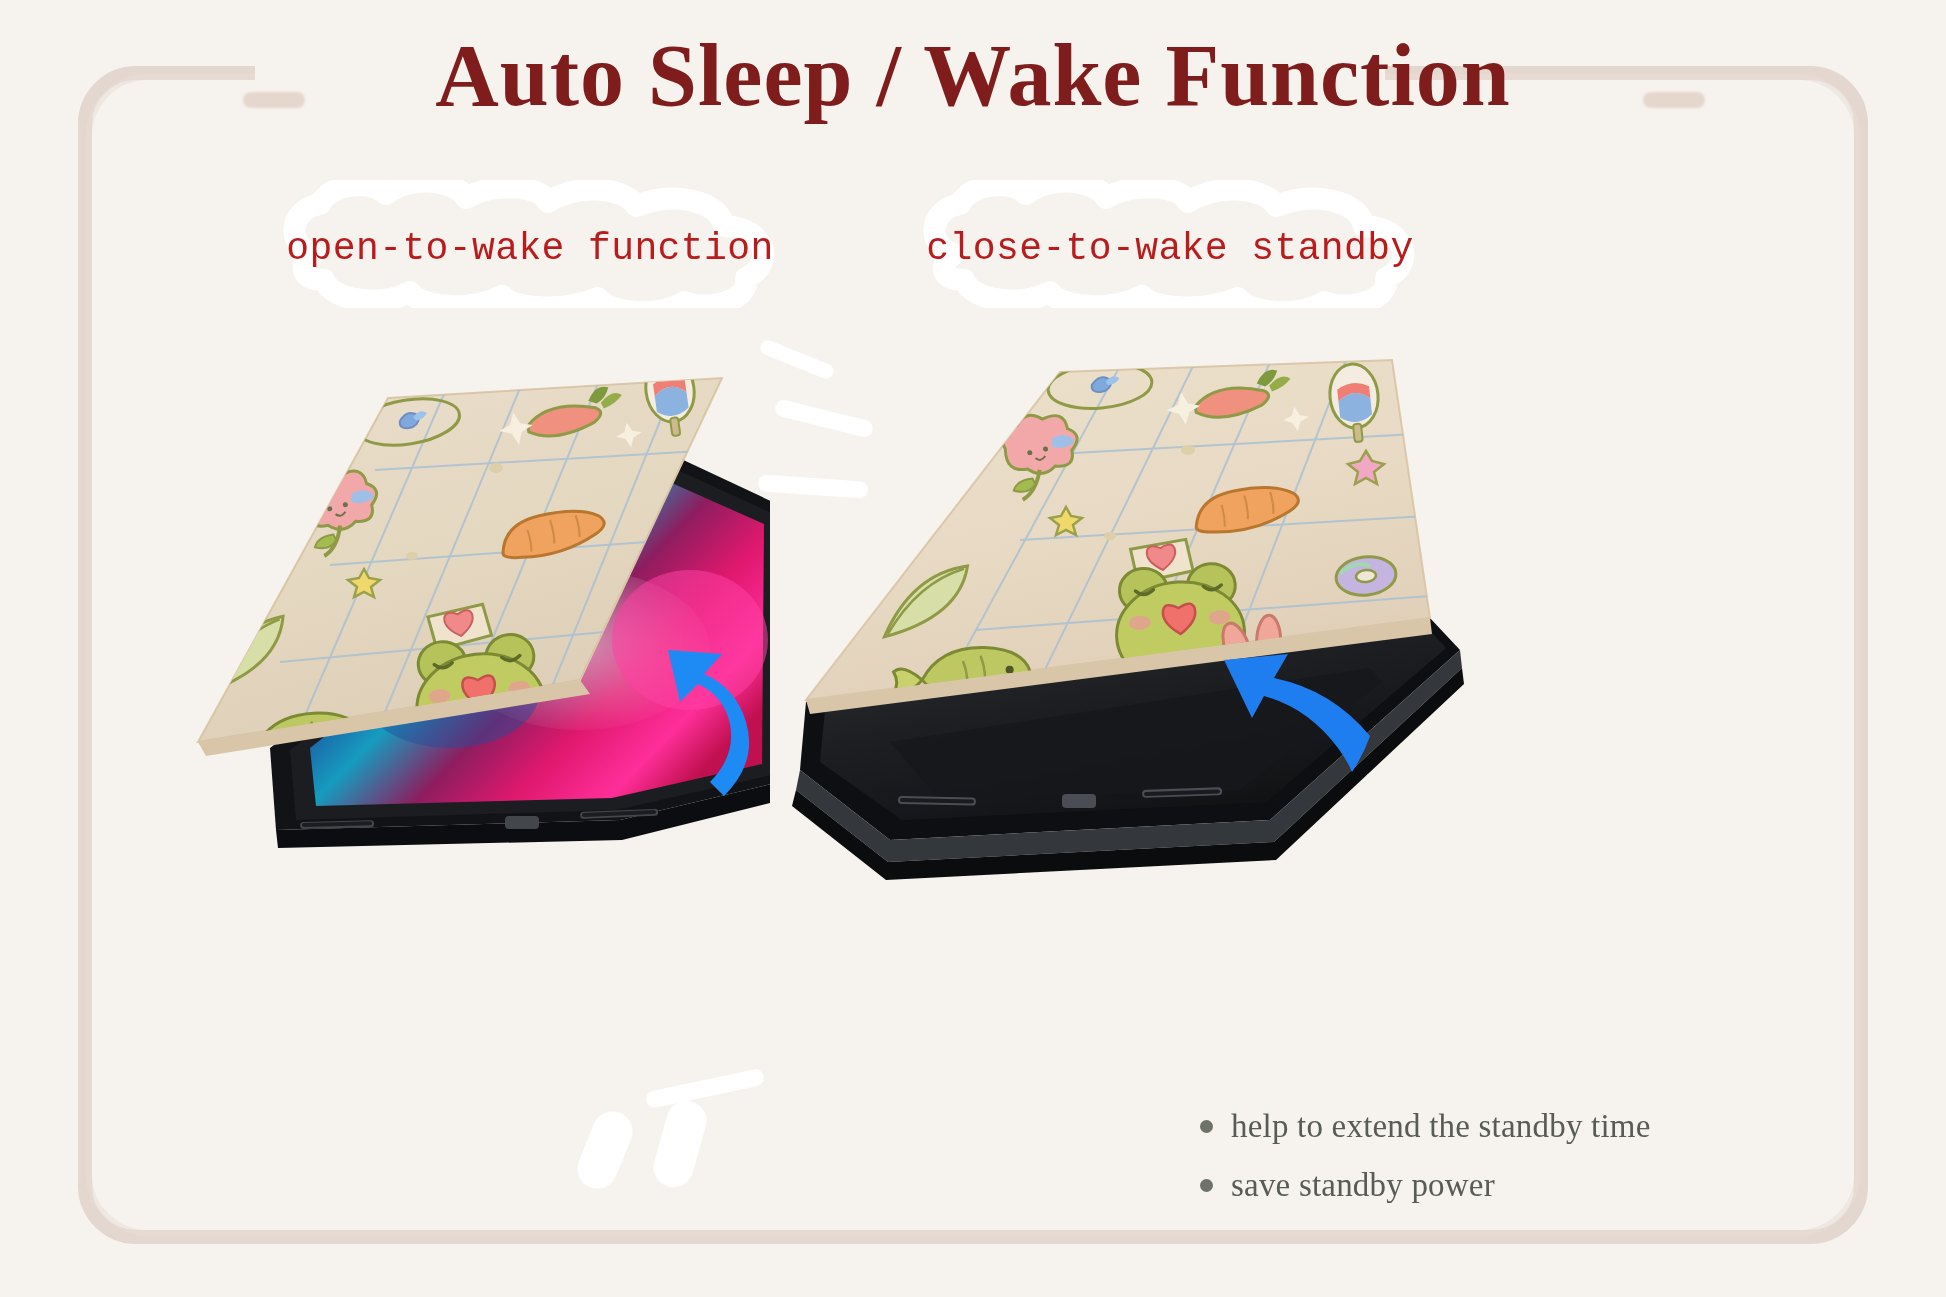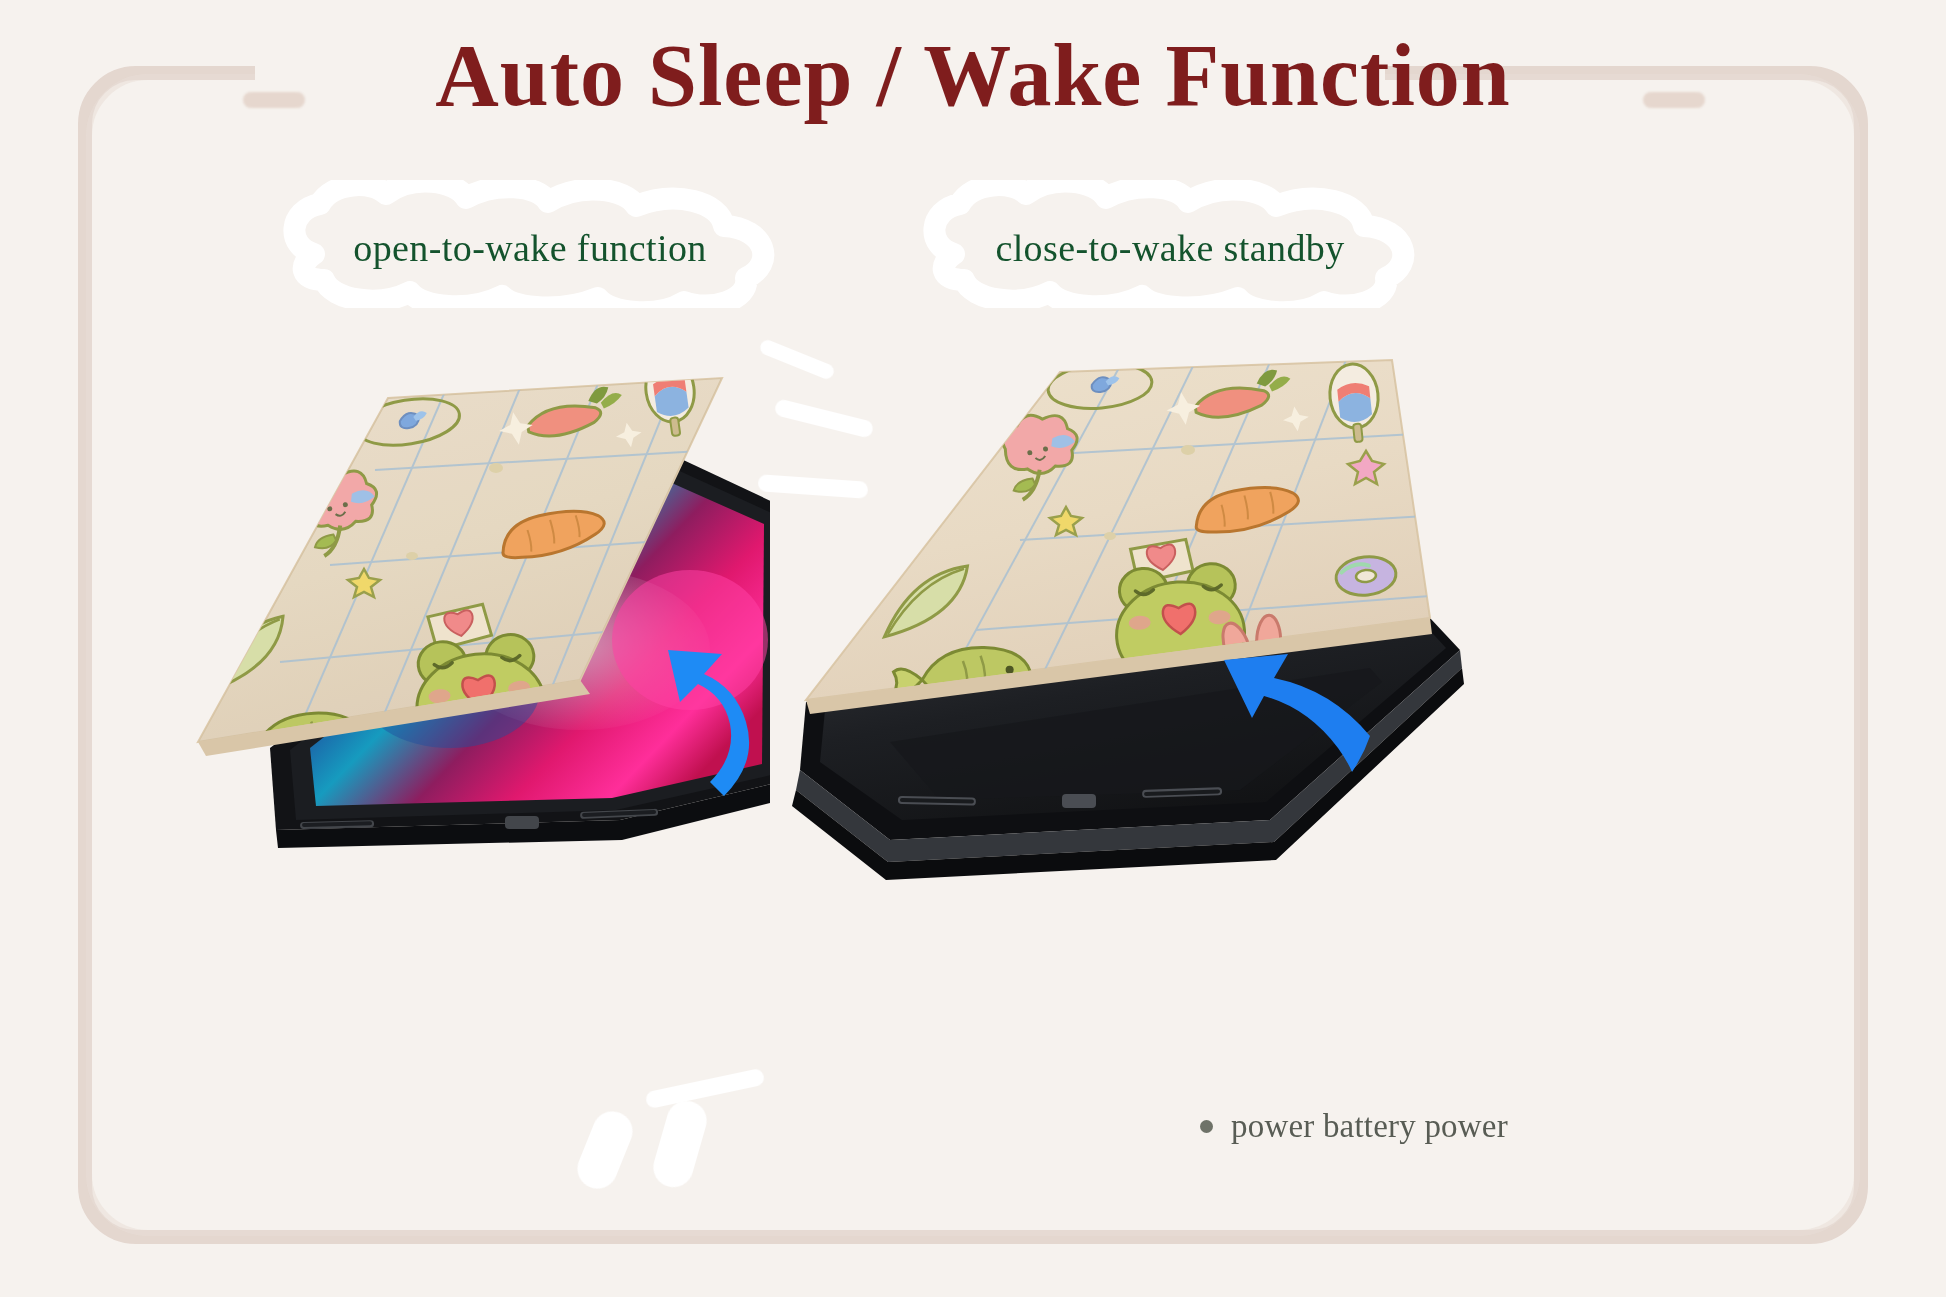--- a/index.html
+++ b/index.html
@@ -87,23 +87,24 @@
 
   .bubble svg { position: absolute; inset: 0; width: 100%; height: 100%; }
 
   .bubble-label {
     position: absolute;
     inset: 0;
     display: flex;
     align-items: center;
     justify-content: center;
     font-size: 38px;
-    color: #14532d;
+    color: #b91c1c;
     letter-spacing: .4px;
     padding-top: 8px;
+    font-family: Liberation Mono, monospace;
   }
 
   
   .panel {
     position: absolute;
     z-index: 3;
   }
   .panel.left  { left: 150px;  top: 350px;  width: 620px; height: 520px; }
   .panel.right { left: 770px;  top: 350px;  width: 700px; height: 540px; }
 
@@ -546,15 +547,19 @@
 <div class="speedline sl1"></div>
 <div class="speedline sl2"></div>
 <div class="speedline sl3"></div>
 <div class="speedline sl4"></div>
 <div class="speedline sl5"></div>
 <div class="speedline sl6"></div>
 
 <div class="bullets">
   <div class="bullet-row">
     <span class="bullet-dot"></span>
-    <span>power battery power</span>
+    <span>help to extend the standby time</span>
+  </div>
+  <div class="bullet-row">
+    <span class="bullet-dot"></span>
+    <span>save standby power</span>
   </div>
 </div>
 
 </body></html>

